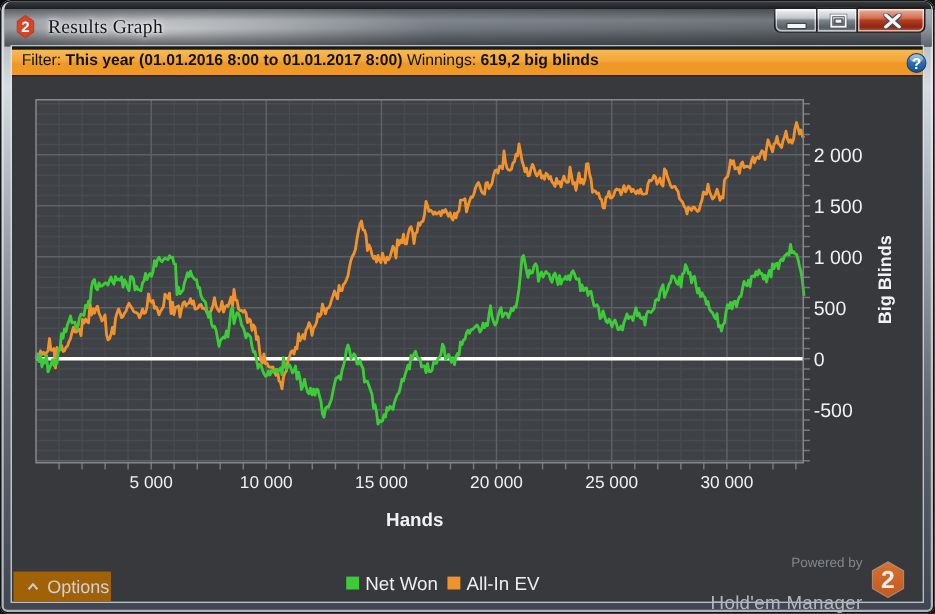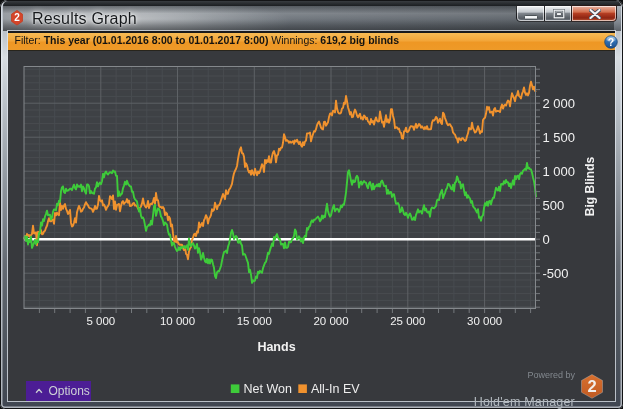--- a/index.html
+++ b/index.html
@@ -8,39 +8,39 @@
  background:linear-gradient(180deg,#9aa2ab 0%,#d7dce1 14%,#c2c9d0 22%,#8f969e 45%,#646a72 65%,#4d545d 85%,#404651 100%);
  box-shadow:inset 0 0 0 1px rgba(10,11,12,0.95), inset 0 0 0 2.5px rgba(235,240,246,0.65);}
 #topdark{position:absolute;left:2.5px;top:1px;width:618px;height:4.5px;border-radius:6px 6px 0 0;background:linear-gradient(180deg,#383c40,#1b1e21);}
 #titlebar{position:absolute;left:2.5px;top:5.5px;width:618px;height:25.5px;
  background:linear-gradient(90deg, rgba(108,114,121,1) 0%, rgba(118,125,132,1) 30%, rgba(106,112,119,1) 60%, rgba(88,94,100,1) 100%);}
 #titlebar .edge{position:absolute;right:0;top:0;width:7px;height:100%;background:linear-gradient(180deg,#a9b0b8 0%,#99a1a9 35%,#7b828a 70%,#5d636a 100%);}
 #titlebar .glow{position:absolute;left:0;top:0;width:100%;height:100%;
  background:radial-gradient(ellipse 190px 26px at 100px 16px, rgba(255,255,255,0.65), rgba(255,255,255,0.22) 60%, rgba(255,255,255,0) 100%);}
 #titlebar .shade{position:absolute;left:0;top:0;width:100%;height:100%;
  background:linear-gradient(180deg, rgba(40,44,48,0.38) 0%, rgba(255,255,255,0.12) 30%, rgba(255,255,255,0.02) 52%, rgba(25,28,31,0.32) 78%, rgba(18,20,23,0.52) 100%);}
-#title{position:absolute;left:32px;top:9.5px;font-size:16px;color:#15181b;letter-spacing:0.2px;
- text-shadow:0 0 6px #ffffff,0 0 2px #ffffff;}
+#title{position:absolute;left:32px;top:9.5px;font-size:13px;color:#15181b;letter-spacing:0.2px;
+ text-shadow:0 0 6px #ffffff,0 0 2px #ffffff;font-family:Liberation Serif, serif;}
 #hmicon{position:absolute;left:11px;top:10px;}
 #btns{position:absolute;left:516px;top:4.5px;height:17.5px;}
 .wbtn{position:absolute;top:0;height:17.5px;border:1px solid rgba(15,17,20,0.85);}
 .wbtn .inner{position:absolute;left:0;top:0;right:0;bottom:0;box-shadow:inset 0 0 0 1px rgba(255,255,255,0.62);}
 #bmin{left:0;width:29px;border-radius:0 0 0 4.5px;background:linear-gradient(180deg,#f2f4f5 0%,#c3c8cd 40%,#7f858c 50%,#565c63 82%,#777e86 100%);}
 #bmin .inner{border-radius:0 0 0 4px;}
 #bmax{left:28px;width:28px;background:linear-gradient(180deg,#f2f4f5 0%,#c3c8cd 40%,#7f858c 50%,#565c63 82%,#777e86 100%);}
 #bclose{left:55px;width:45.5px;border-radius:0 0 4.5px 0;background:linear-gradient(180deg,#e8b2a2 0%,#d4704f 40%,#b43d22 50%,#8e2412 80%,#bb5a38 100%);}
 #bclose .inner{border-radius:0 0 4px 0;}
 .glyph{position:absolute;}
 #client{position:absolute;left:8px;top:31px;width:607px;height:370px;background:#37393d;
  box-shadow:0 0 0 1px rgba(225,231,237,0.75);}
 #filter{position:absolute;left:0;top:0;width:607px;height:20px;background:linear-gradient(180deg,#f7bb55 0%,#f2a63a 45%,#ee9724 55%,#ee9a28 100%);
  border-top:2px solid #191a1c;border-bottom:1px solid #27241c;font-size:10.5px;color:#131311;line-height:17px;white-space:nowrap;}
 #filter .txt{position:absolute;left:6.5px;top:-1.5px;}
 #help{position:absolute;left:595.5px;top:1.5px;}
-#options{position:absolute;left:0.5px;top:350px;width:65px;height:19.5px;background:#4c1d95;color:#ced2d6;font-size:12.5px;margin-left:17px;}
+#options{position:absolute;left:0.5px;top:350px;width:65px;height:19.5px;background:#a16207;color:#ced2d6;font-size:12.5px;}
 #options span{position:absolute;left:23px;top:3px;font-size:12px;}
 #optcaret{position:absolute;left:9px;top:7px;}
 #powered{position:absolute;right:40px;top:340px;text-align:right;line-height:1;}
 #powered .p1{font-size:9px;color:#82888e;margin-bottom:16px;}
 #powered .p2{font-size:12.5px;color:#b2b8be;letter-spacing:0.2px;}
 #hex2{position:absolute;left:573px;top:342.5px;}
 .chart{position:absolute;left:0;top:20px;}
 b{font-weight:bold;}
 </style></head>
 <body>

